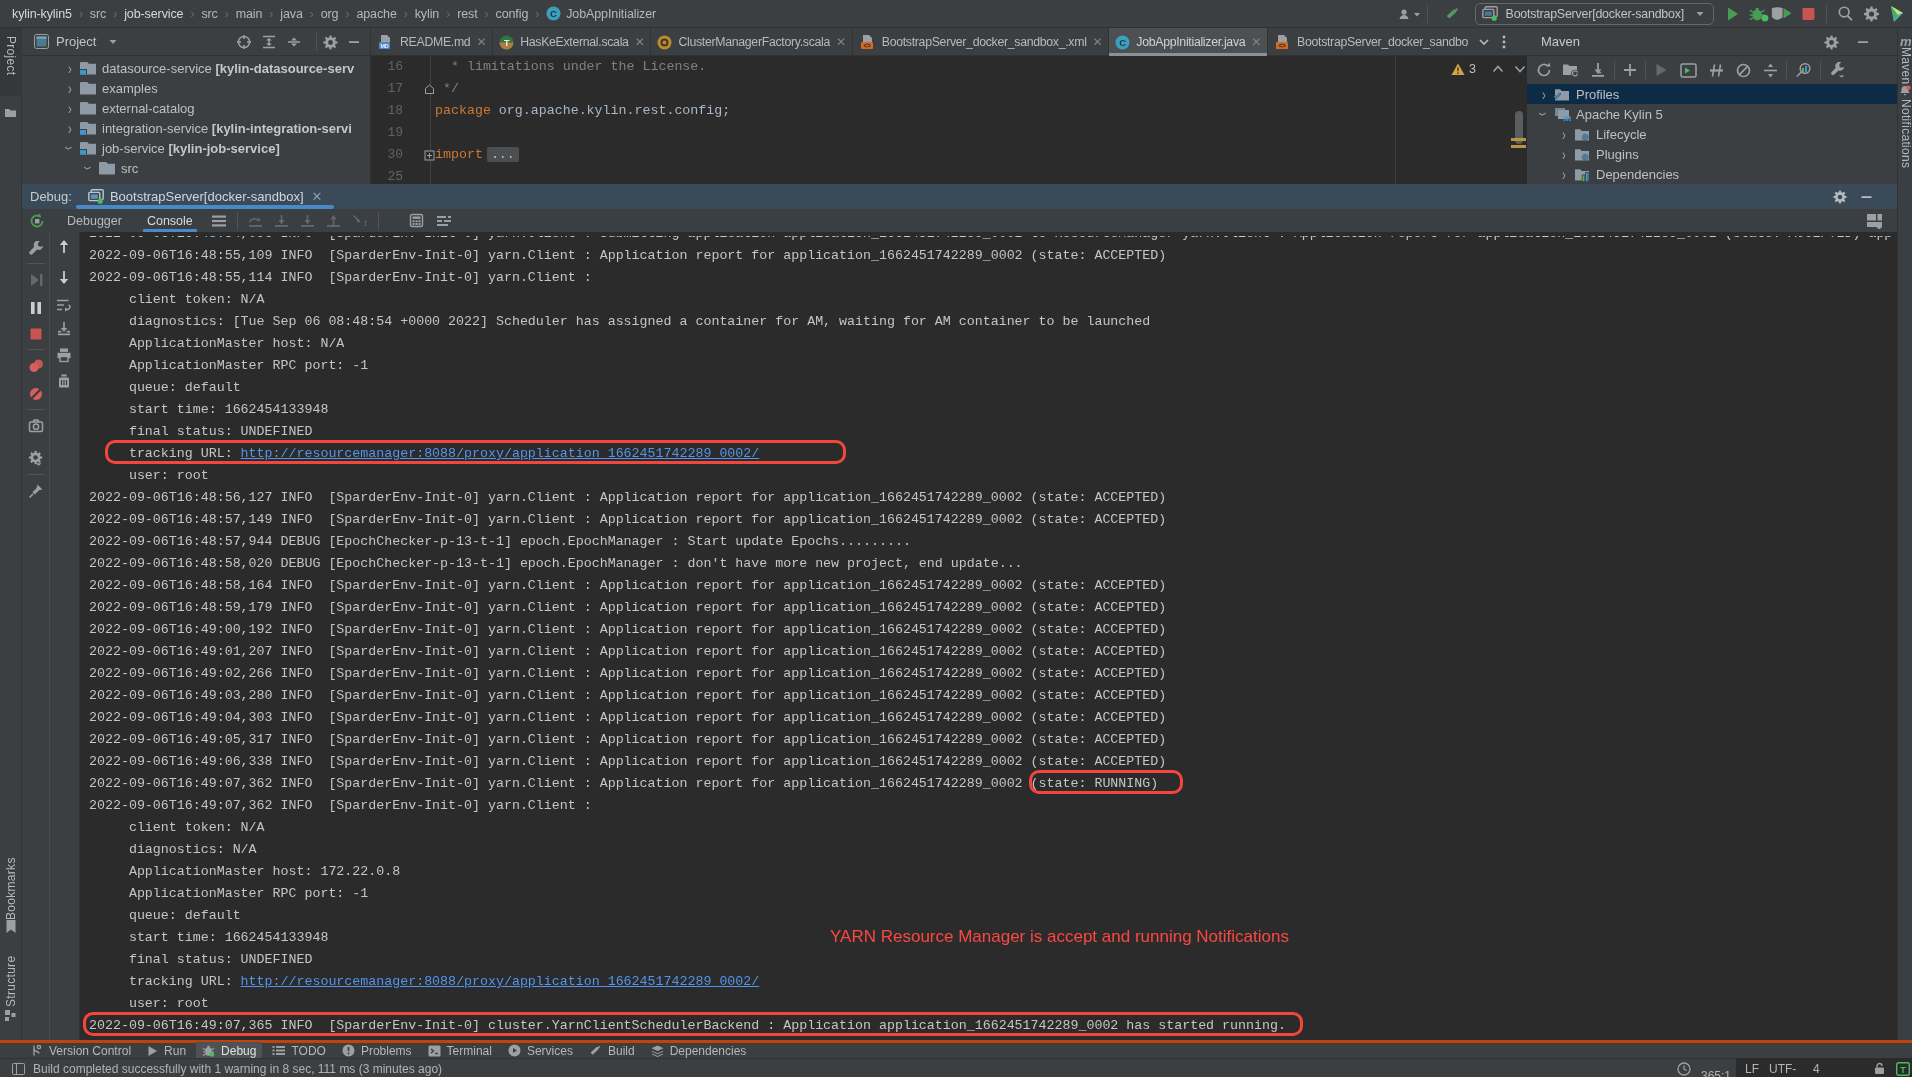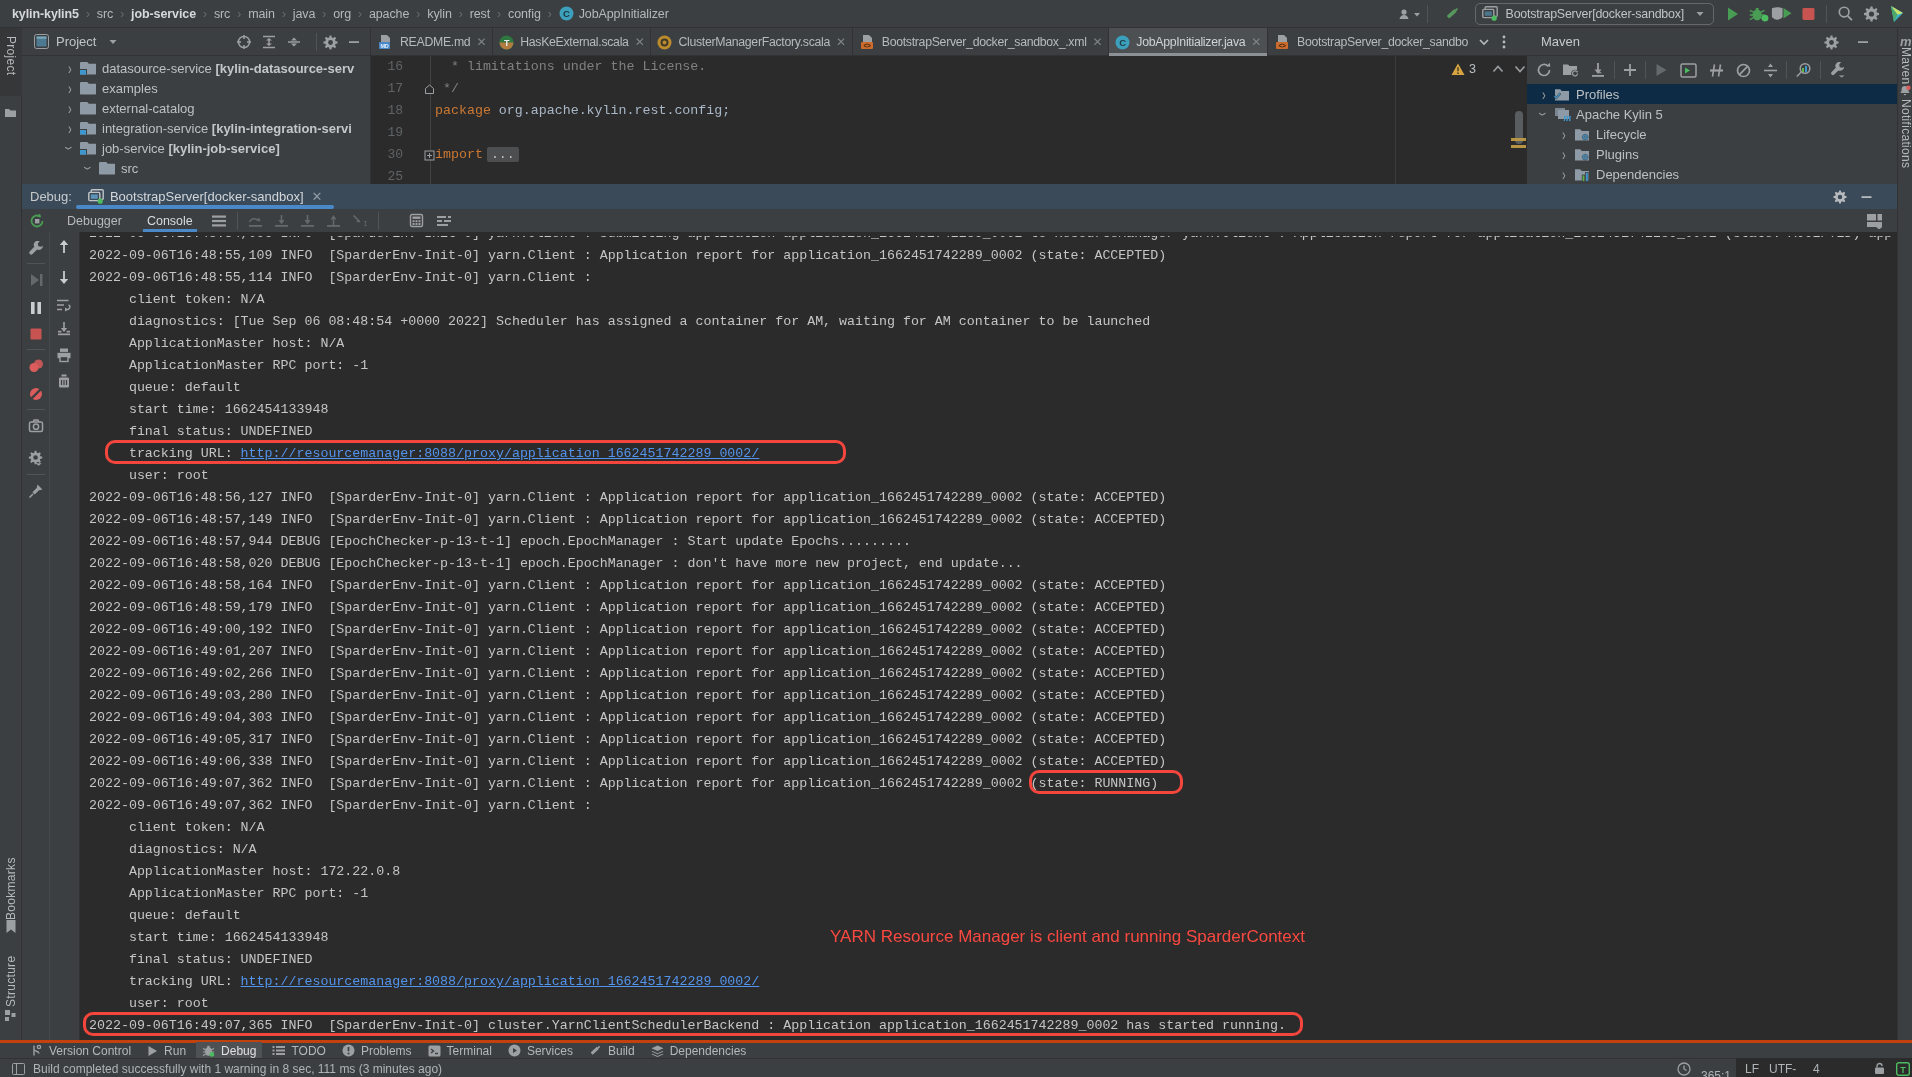--- a/index.html
+++ b/index.html
@@ -3,21 +3,21 @@
 *{margin:0;padding:0;box-sizing:border-box}
 html,body{width:1912px;height:1077px;overflow:hidden;background:#2b2b2b}
 body{font-family:"Liberation Sans",sans-serif;position:relative;color:#bbbbbb}
 .abs{position:absolute}
 .mono{font-family:"Liberation Mono",monospace;font-size:13.3px;line-height:22px;white-space:pre}
 .ui{font-size:13px}
 svg{display:block}
 
 #topbar{left:0;top:0;width:1912px;height:28px;background:#3c3f41;border-bottom:1px solid #323232}
 #crumbs{position:absolute;left:12px;top:0;height:27px;display:flex;align-items:center;font-size:12.5px;letter-spacing:-0.1px;color:#b4b8bc;white-space:pre}
-#crumbs b{color:#d6d9dc;font-weight:bold}
+#crumbs b{color:#d6d9dc;font-weight:normal}
 #crumbs .sep{color:#686c6e;padding:0 7px;font-size:12px}
 #toprun{position:absolute;right:0;top:0;height:27px;display:flex;align-items:center}
 #combo{display:flex;align-items:center;border:1px solid #646869;border-radius:5px;height:22px;padding:0 7px 0 6px;margin:0 7px;color:#bfc3c6;font-size:12.4px;letter-spacing:-0.2px}
 .vsep{width:1px;height:18px;background:#515354;margin:0 6px}
 
 #lstripe{left:0;top:28px;width:22px;height:1012px;background:#3c3f41;border-right:1px solid #323232}
 #rstripe{left:1897px;top:28px;width:15px;height:1012px;background:#3c3f41;border-left:1px solid #323232}
 .vlabel{writing-mode:vertical-rl;font-size:12px;color:#b7babc;letter-spacing:0.3px}
 .vlabel.flip{transform:rotate(180deg)}
 
@@ -588,21 +588,21 @@
     </svg>
 </div>
 
 <div class="abs" id="console">
   <div id="conpre"><div>2022-09-06T16:48:54,096 INFO  [SparderEnv-Init-0] yarn.Client : Submitting application application_1662451742289_0002 to ResourceManager yarn.Client : Application report for application_1662451742289_0002 (state: ACCEPTED) app</div><div>2022-09-06T16:48:55,109 INFO  [SparderEnv-Init-0] yarn.Client : Application report for application_1662451742289_0002 (state: ACCEPTED)</div><div>2022-09-06T16:48:55,114 INFO  [SparderEnv-Init-0] yarn.Client : </div><div>     client token: N/A</div><div>     diagnostics: [Tue Sep 06 08:48:54 +0000 2022] Scheduler has assigned a container for AM, waiting for AM container to be launched</div><div>     ApplicationMaster host: N/A</div><div>     ApplicationMaster RPC port: -1</div><div>     queue: default</div><div>     start time: 1662454133948</div><div>     final status: UNDEFINED</div><div>     tracking URL: <span class="lnk">http://resourcemanager:8088/proxy/application_1662451742289_0002/</span></div><div>     user: root</div><div>2022-09-06T16:48:56,127 INFO  [SparderEnv-Init-0] yarn.Client : Application report for application_1662451742289_0002 (state: ACCEPTED)</div><div>2022-09-06T16:48:57,149 INFO  [SparderEnv-Init-0] yarn.Client : Application report for application_1662451742289_0002 (state: ACCEPTED)</div><div>2022-09-06T16:48:57,944 DEBUG [EpochChecker-p-13-t-1] epoch.EpochManager : Start update Epochs.........</div><div>2022-09-06T16:48:58,020 DEBUG [EpochChecker-p-13-t-1] epoch.EpochManager : don't have more new project, end update...</div><div>2022-09-06T16:48:58,164 INFO  [SparderEnv-Init-0] yarn.Client : Application report for application_1662451742289_0002 (state: ACCEPTED)</div><div>2022-09-06T16:48:59,179 INFO  [SparderEnv-Init-0] yarn.Client : Application report for application_1662451742289_0002 (state: ACCEPTED)</div><div>2022-09-06T16:49:00,192 INFO  [SparderEnv-Init-0] yarn.Client : Application report for application_1662451742289_0002 (state: ACCEPTED)</div><div>2022-09-06T16:49:01,207 INFO  [SparderEnv-Init-0] yarn.Client : Application report for application_1662451742289_0002 (state: ACCEPTED)</div><div>2022-09-06T16:49:02,266 INFO  [SparderEnv-Init-0] yarn.Client : Application report for application_1662451742289_0002 (state: ACCEPTED)</div><div>2022-09-06T16:49:03,280 INFO  [SparderEnv-Init-0] yarn.Client : Application report for application_1662451742289_0002 (state: ACCEPTED)</div><div>2022-09-06T16:49:04,303 INFO  [SparderEnv-Init-0] yarn.Client : Application report for application_1662451742289_0002 (state: ACCEPTED)</div><div>2022-09-06T16:49:05,317 INFO  [SparderEnv-Init-0] yarn.Client : Application report for application_1662451742289_0002 (state: ACCEPTED)</div><div>2022-09-06T16:49:06,338 INFO  [SparderEnv-Init-0] yarn.Client : Application report for application_1662451742289_0002 (state: ACCEPTED)</div><div>2022-09-06T16:49:07,362 INFO  [SparderEnv-Init-0] yarn.Client : Application report for application_1662451742289_0002 (state: RUNNING)</div><div>2022-09-06T16:49:07,362 INFO  [SparderEnv-Init-0] yarn.Client : </div><div>     client token: N/A</div><div>     diagnostics: N/A</div><div>     ApplicationMaster host: 172.22.0.8</div><div>     ApplicationMaster RPC port: -1</div><div>     queue: default</div><div>     start time: 1662454133948</div><div>     final status: UNDEFINED</div><div>     tracking URL: <span class="lnk">http://resourcemanager:8088/proxy/application_1662451742289_0002/</span></div><div>     user: root</div><div>2022-09-06T16:49:07,365 INFO  [SparderEnv-Init-0] cluster.YarnClientSchedulerBackend : Application application_1662451742289_0002 has started running.</div>
   </div>
   <div class="abs" style="left:0;top:0;width:1818px;height:4px;background:#2b2b2b"></div>
   <div class="redbox" style="left:25px;top:208px;width:741px;height:24px"></div>
   <div class="redbox" style="left:949px;top:538px;width:154px;height:24px"></div>
   <div class="redbox" style="left:3px;top:780px;width:1220px;height:24px"></div>
-  <div id="redtext">YARN Resource Manager is client and running SparderContext</div>
+  <div id="redtext">YARN Resource Manager is accept and running Notifications</div>
 </div>
 
 <div class="abs" id="btmbar">
   <div class="bitem" style="margin-left:24px"><svg width="13" height="13" viewBox="0 0 13 13" style="margin-right:6px">
         <g stroke="#9da0a2" stroke-width="1.4" fill="none">
           <path d="M4 1.5v10M4 5c0 3 5 1.5 5 4.5"></path>
           <circle cx="9" cy="3" r="1.6"></circle>
           <circle cx="4" cy="11" r="0"></circle>
         </g>
       </svg>Version Control</div>

